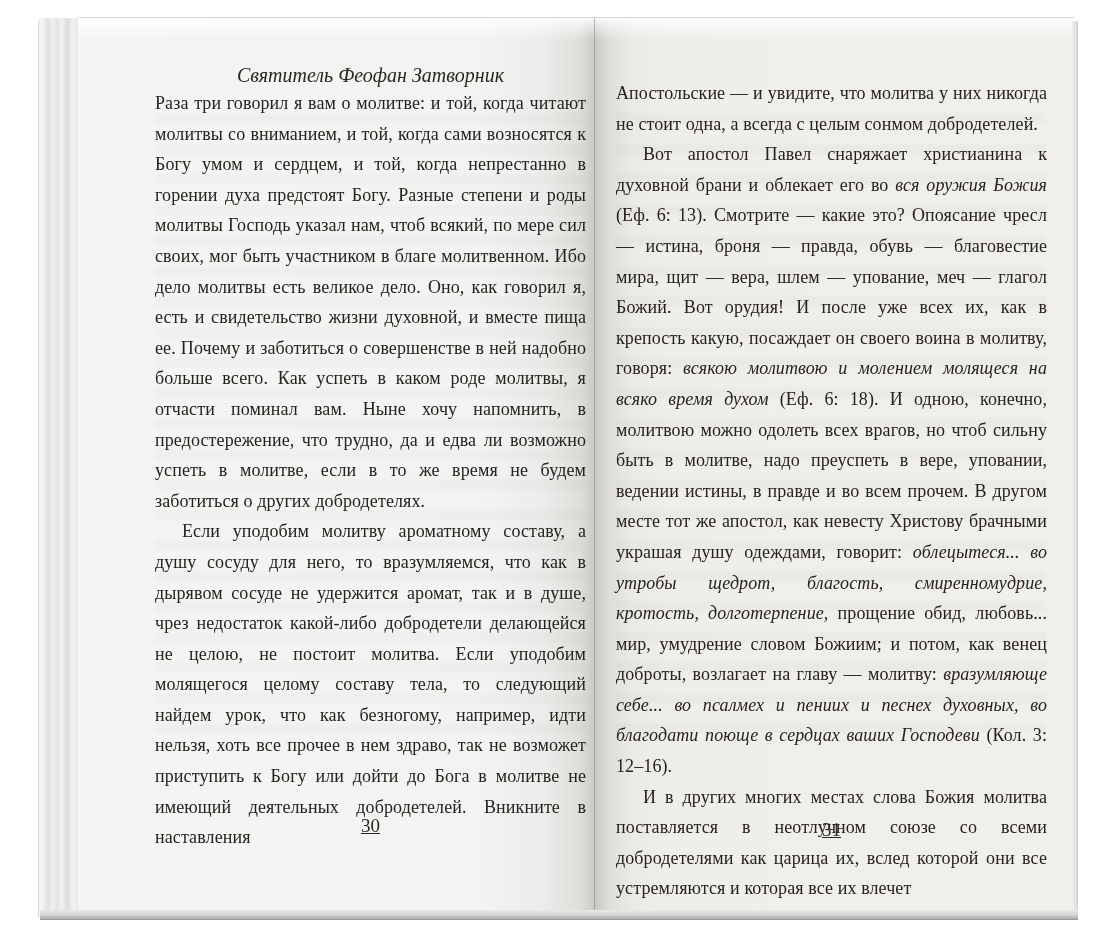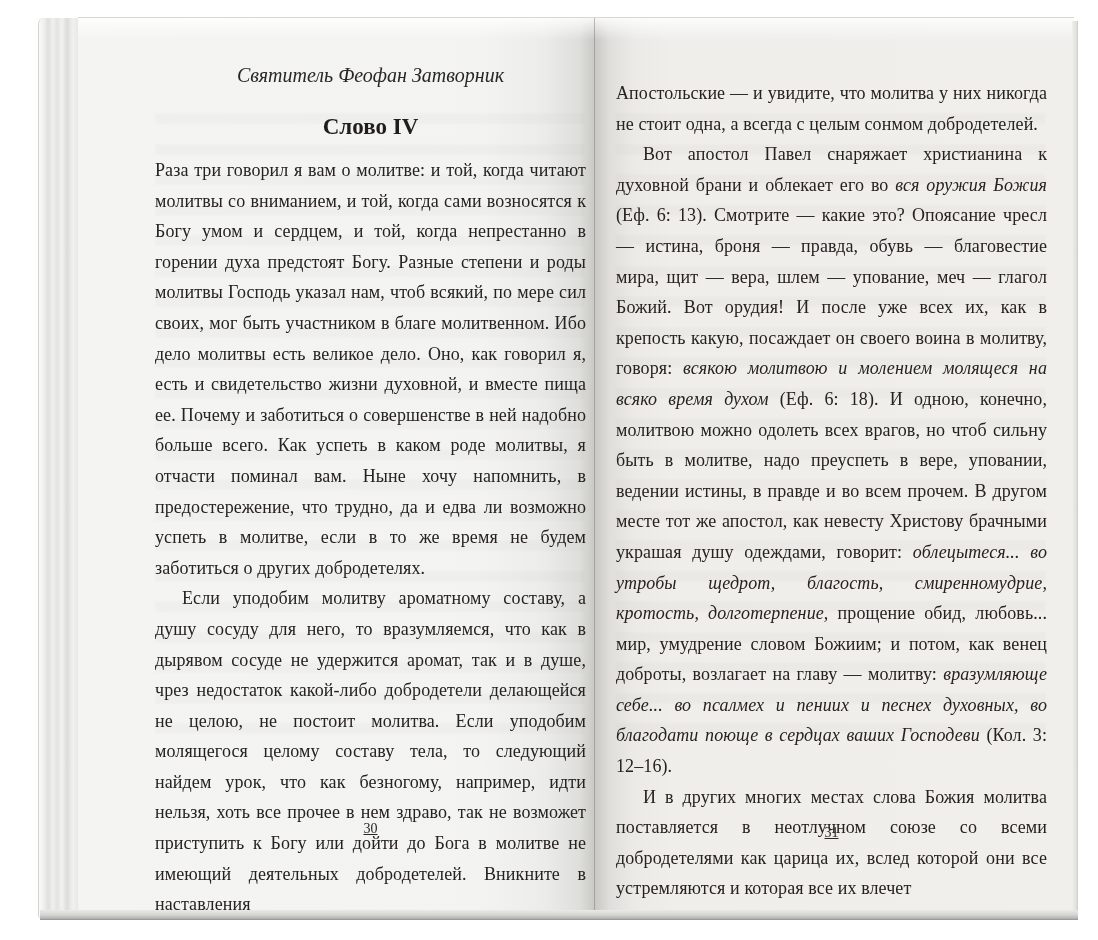--- a/index.html
+++ b/index.html
@@ -40,37 +40,36 @@
   .page.left  .col{left:77px;}
   .page.right .col{left:21px;}
   .running-header{text-align:center;font-style:italic;font-size:20px;line-height:26px;color:#2a2723;}
   .chapter-heading{margin:24px 0 13px 0;text-align:center;font-size:23px;line-height:30px;
       font-weight:bold;color:#201d1a;}
   .body-right{margin-top:16px;}
   .para{margin:0;font-size:18px;line-height:30.6px;text-align:justify;
       letter-spacing:.1px;color:#262220;hyphens:auto;}
   .para.indent{text-indent:27px;}
   .para em{font-style:italic;}
-  .pagenum{position:absolute;text-align:center;font-size:14px;color:#2a2723;text-decoration:underline;}
+  .pagenum{position:absolute;text-align:center;font-size:19px;color:#2a2723;text-decoration:underline;}
   .page.left  .pagenum{left:77px;width:431px;bottom:74px;}
   .page.right .pagenum{left:21px;width:431px;bottom:70px;}
 </style>
 </head>
 <body>
 
 <div class="scene">
   <div class="book">
     <div class="edges-left"></div>
     <div class="spread">
 
       <section class="page left">
         <div class="ghost"></div>
         <div class="col">
           <div class="running-header">Святитель Феофан Затворник</div>
-          <div class="chapter-heading">Слово IV</div>
           <div class="body-left">
               <p class="para"><span>Раза три говорил я вам о молитве: и той, когда читают молитвы со вниманием, и той, когда сами возносятся к Богу умом и сердцем, и той, когда непрестанно в горении духа предстоят Богу. Разные степени и роды молитвы Господь указал нам, чтоб всякий, по мере сил своих, мог быть участником в благе молитвенном. Ибо дело молитвы есть великое дело. Оно, как говорил я, есть и свидетельство жизни духовной, и вместе пища ее. Почему и заботиться о совершенстве в ней надобно больше всего. Как успеть в каком роде молитвы, я отчасти поминал вам. Ныне хочу напомнить, в предостережение, что трудно, да и едва ли возможно успеть в молитве, если в то же время не будем заботиться о других добродетелях.</span></p>
               <p class="para indent"><span>Если уподобим молитву ароматному составу, а душу сосуду для него, то вразумляемся, что как в дырявом сосуде не удержится аромат, так и в душе, чрез недостаток какой-либо добродетели делающейся не целою, не постоит молитва. Если уподобим молящегося целому составу тела, то следующий найдем урок, что как безногому, например, идти нельзя, хоть все прочее в нем здраво, так не возможет приступить к Богу или дойти до Бога в молитве не имеющий деятельных добродетелей. Вникните в наставления</span></p>
             </div>
         </div>
         <div class="pagenum">30</div>
       </section>
 
       <div class="spine-line"></div>
 

